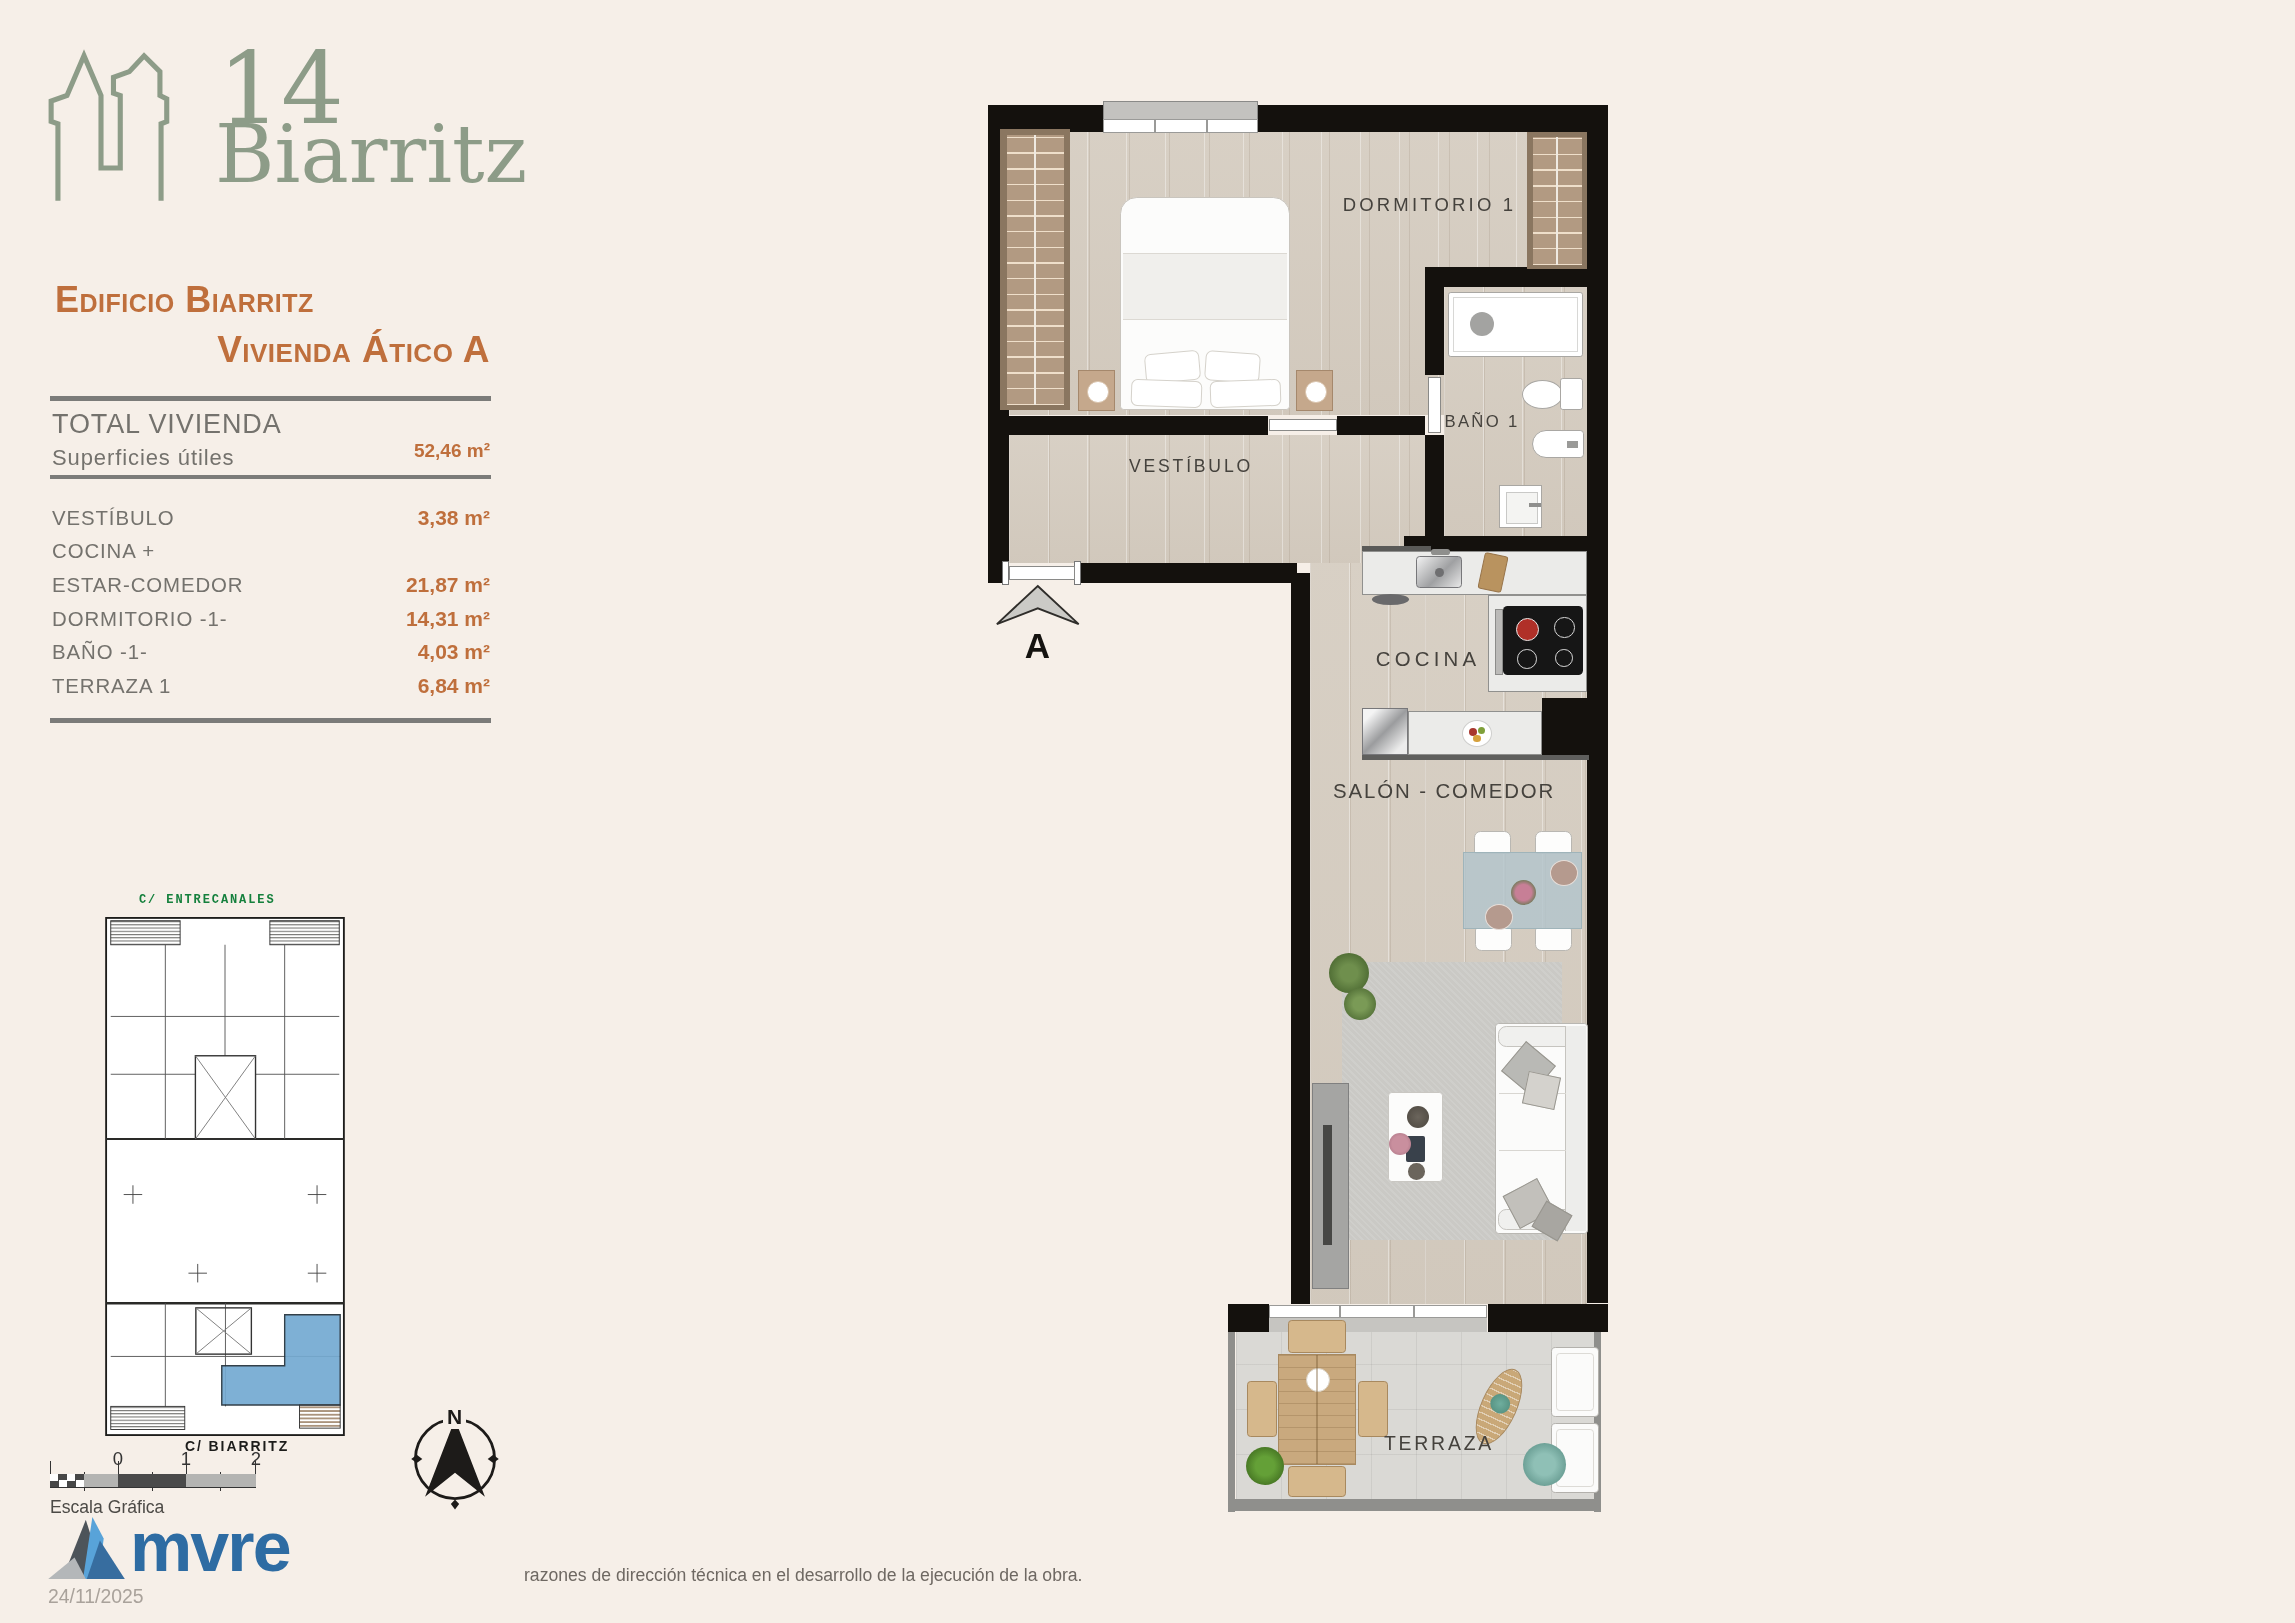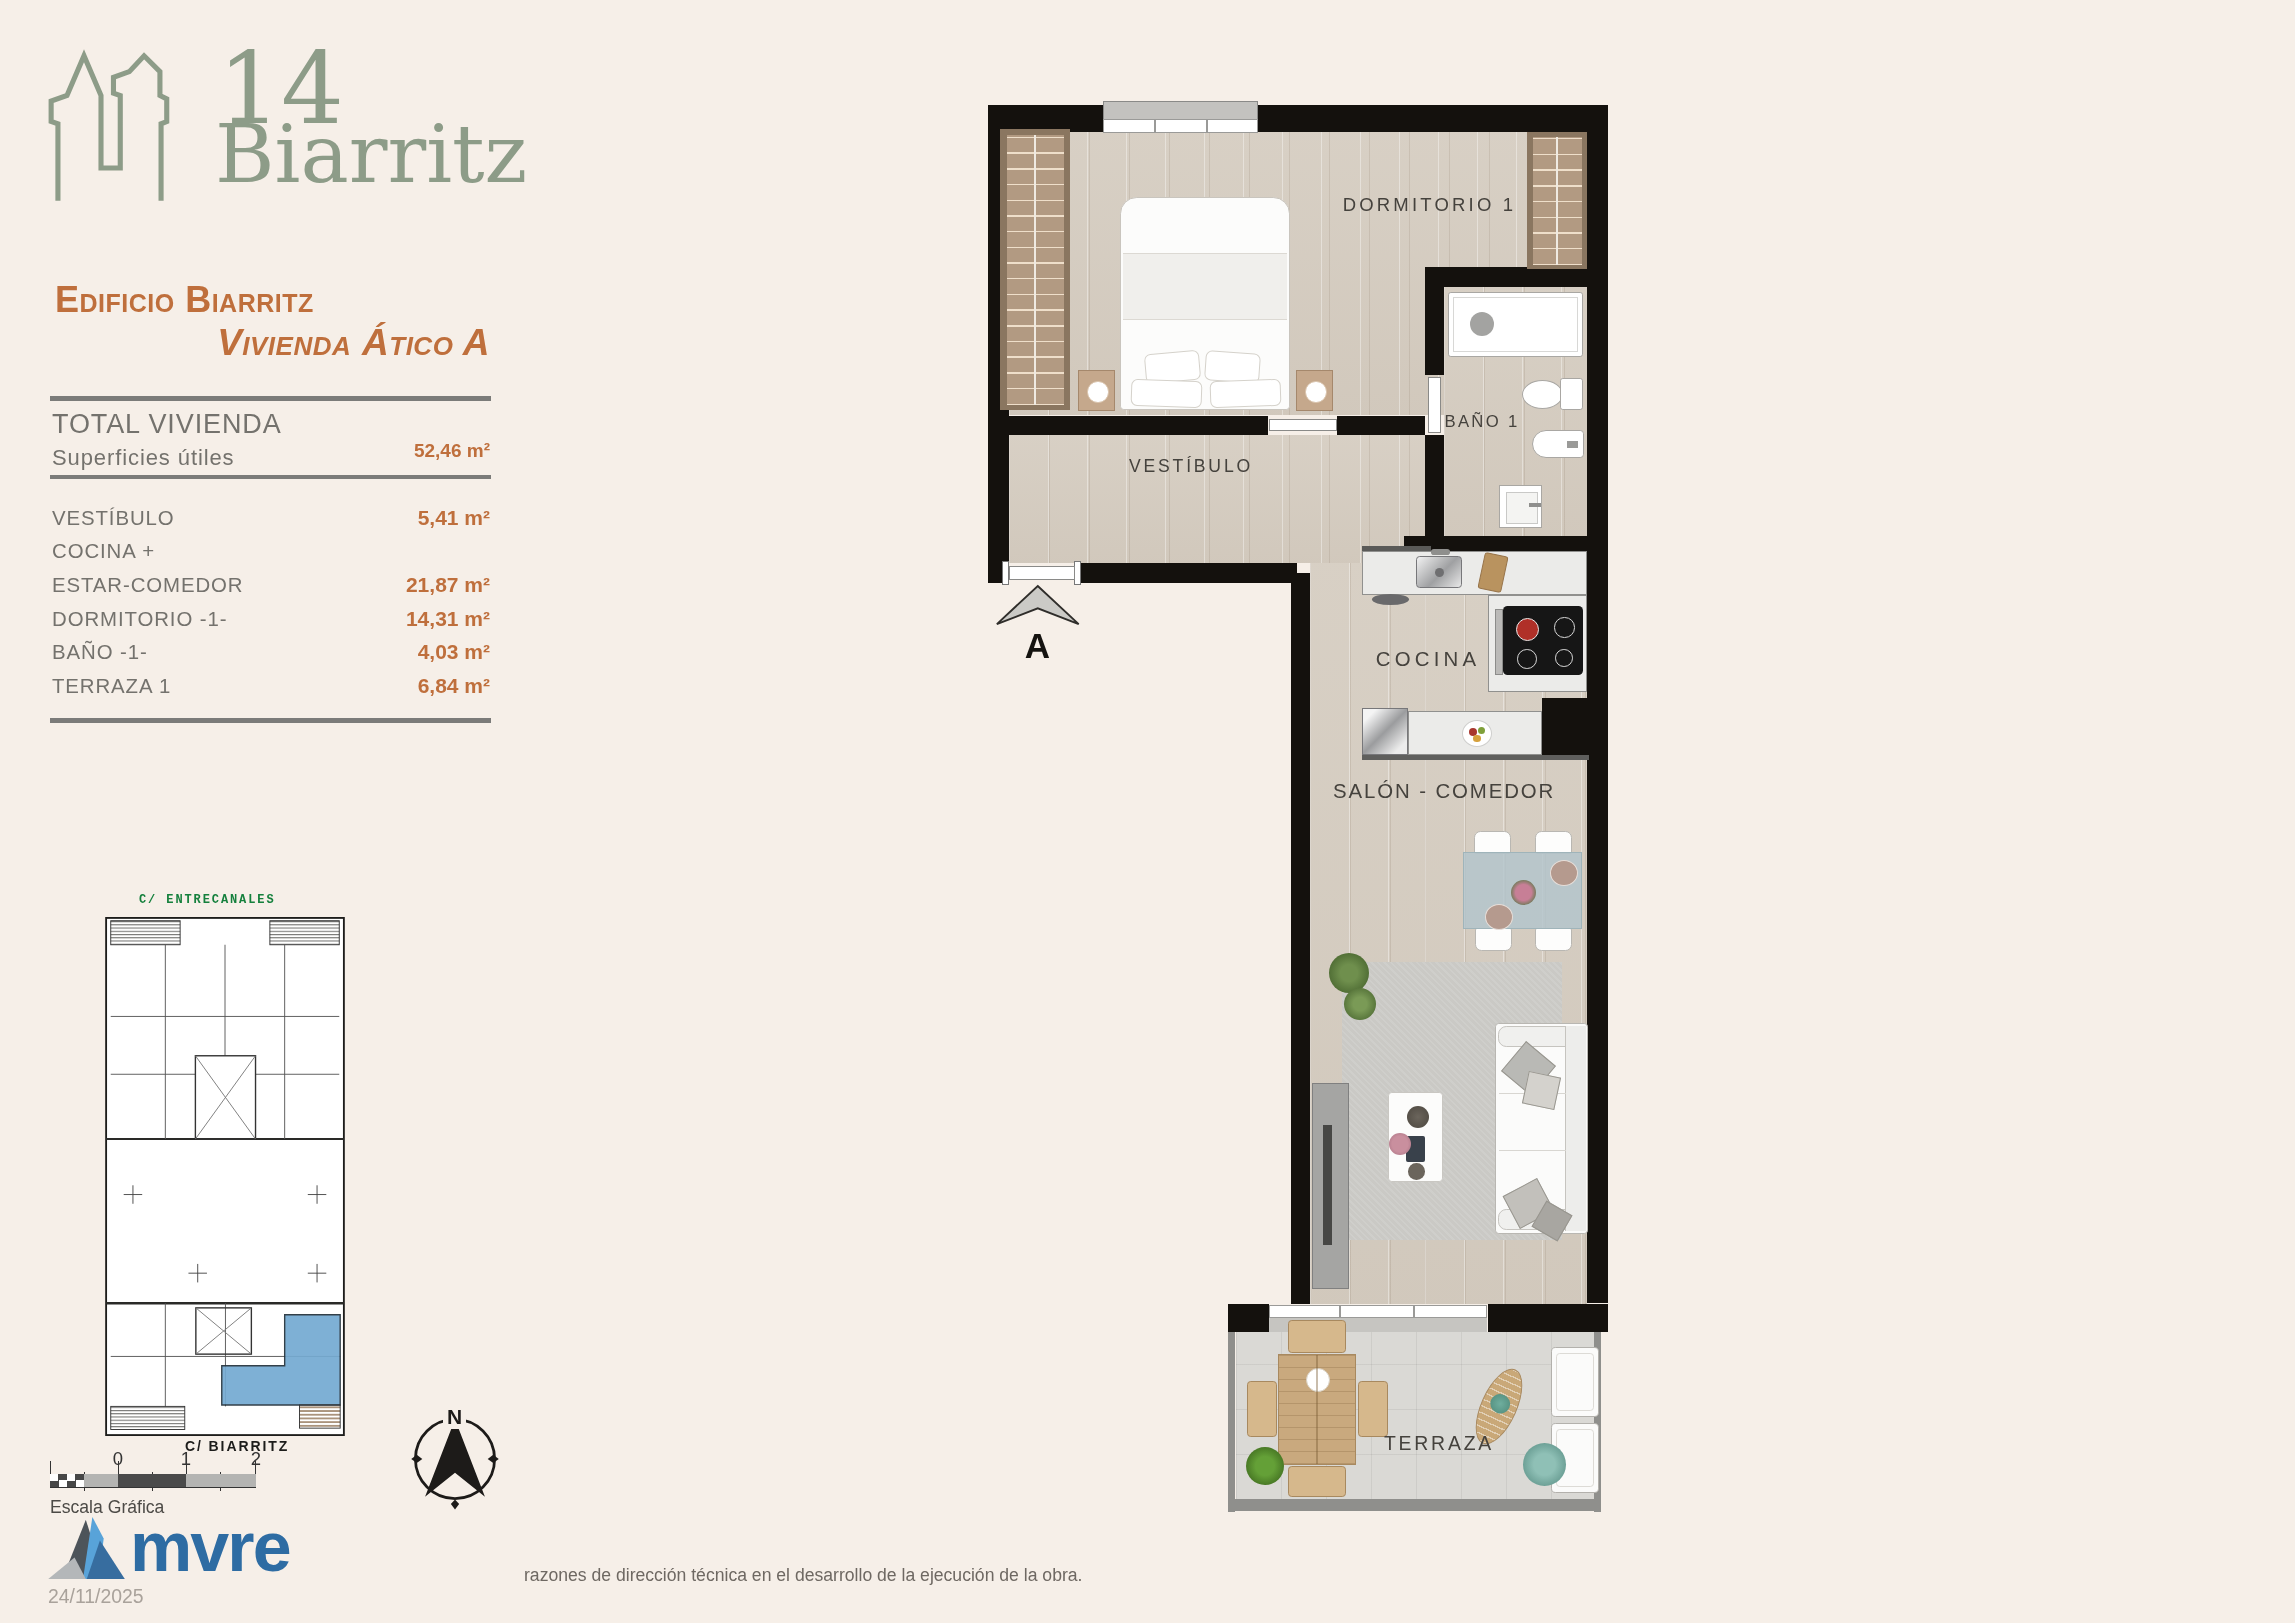--- a/index.html
+++ b/index.html
@@ -48,32 +48,32 @@
 
   <div class="abs" style="left:44px;top:45px;width:463px;height:157px;">
     <svg width="148" height="153" viewBox="0 0 260 270" style="position:absolute;left:0;top:3.7px;" fill="none" stroke="#8d9c88" stroke-width="9">
       <path d="M24 268 V132 L12 128 V92 L40 82 L70 12 L100 82 V210 H134 V82 L122 78 V50 L150 40 L176 12 L204 40 V82 L216 88 V128 L206 132 V268"></path>
     </svg>
     <div style="position:absolute;left:174px;top:-6.5px;font-family:'DejaVu Serif',serif;font-size:99px;line-height:1;color:#8d9c88;">14</div>
     <div style="position:absolute;left:171px;top:69px;font-family:'DejaVu Serif',serif;font-size:81px;line-height:1;color:#8d9c88;">Biarritz</div>
   </div>
 
   <div class="abs" style="left:55px;top:279px;font-size:36px;font-weight:bold;color:#bf6f3c;font-variant:small-caps;letter-spacing:0.5px;">Edificio Biarritz</div>
-  <div class="abs" style="left:53px;top:322px;width:437px;text-align:right;font-size:37px;font-weight:bold;color:#bf6f3c;font-variant:small-caps;letter-spacing:0.5px;font-style:italic;">Vivienda Ático A</div>
+  <div class="abs" style="left:53px;top:329px;width:437px;text-align:right;font-size:37px;font-weight:bold;color:#bf6f3c;font-variant:small-caps;letter-spacing:0.5px;">Vivienda Ático A</div>
 
   <div class="rule" style="left:50px;top:396px;width:441px;height:4.6px;"></div>
 
   <div class="abs leftlabel" style="left:52px;top:409px;font-size:27px;">TOTAL VIVIENDA</div>
   <div class="abs leftlabel" style="left:52px;top:445px;font-size:22px;">Superficies útiles</div>
   <div class="abs orange" style="left:53px;top:440px;width:437px;text-align:right;font-size:19px;">52,46 m²</div>
 
   <div class="rule" style="left:50px;top:475px;width:441px;height:3.7px;"></div>
 
   <div class="row-label" style="top:507px;left:52px;">VESTÍBULO</div>
-  <div class="row-value orange" style="top:506px;">5,41 m²</div>
+  <div class="row-value orange" style="top:506px;">3,38 m²</div>
   <div class="row-label" style="top:540px;left:52px;">COCINA +</div>
   <div class="row-value orange" style="top:540px;"></div>
   <div class="row-label" style="top:574px;left:52px;">ESTAR-COMEDOR</div>
   <div class="row-value orange" style="top:573px;">21,87 m²</div>
   <div class="row-label" style="top:608px;left:52px;">DORMITORIO -1-</div>
   <div class="row-value orange" style="top:607px;">14,31 m²</div>
   <div class="row-label" style="top:641px;left:52px;">BAÑO -1-</div>
   <div class="row-value orange" style="top:640px;">4,03 m²</div>
   <div class="row-label" style="top:675px;left:52px;">TERRAZA 1</div>
   <div class="row-value orange" style="top:674px;">6,84 m²</div>

